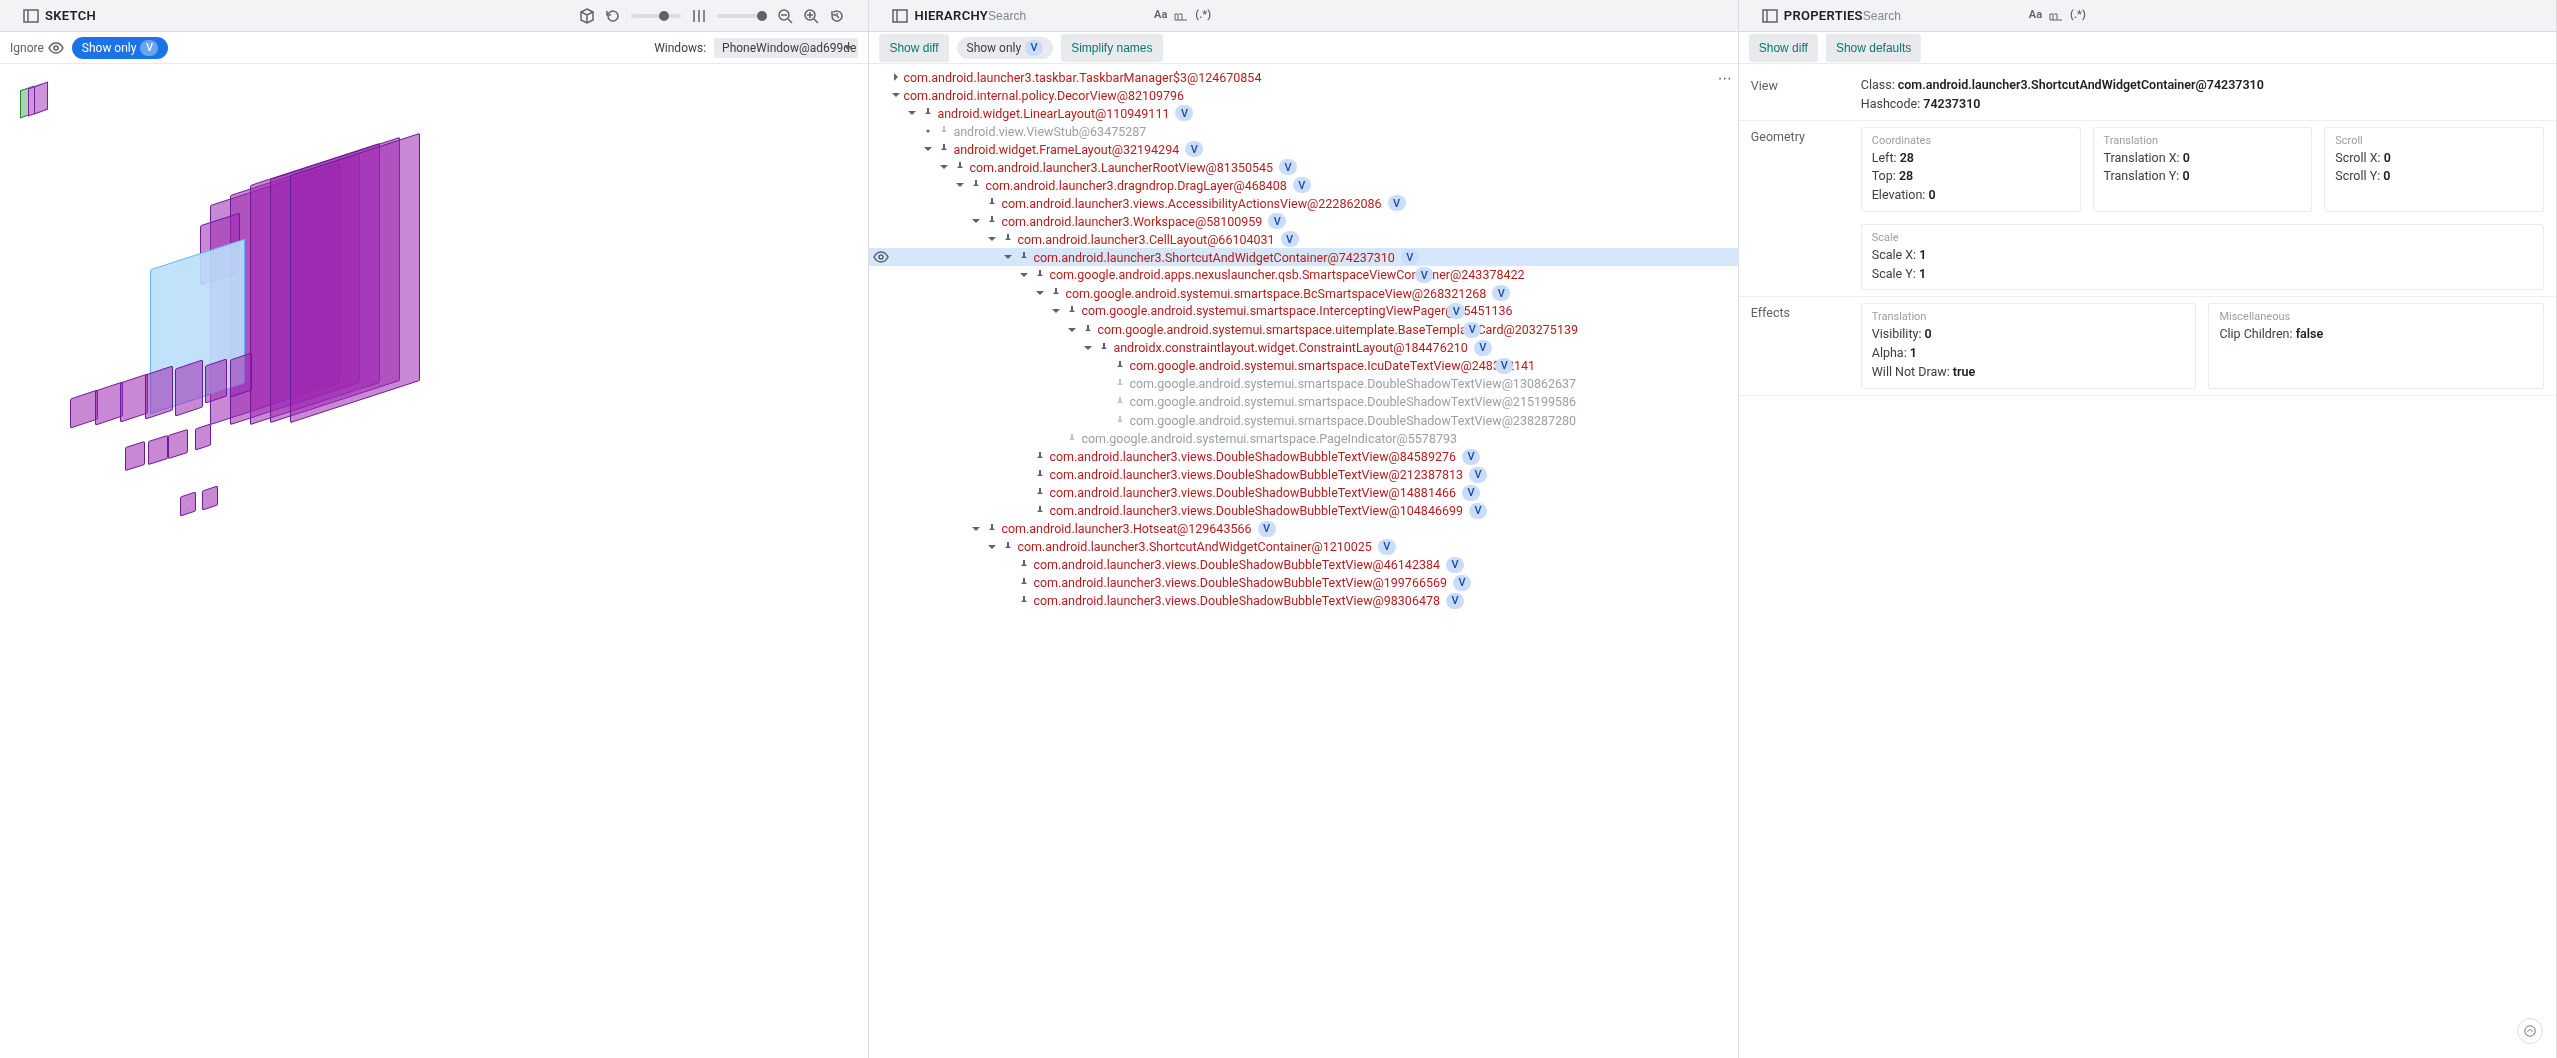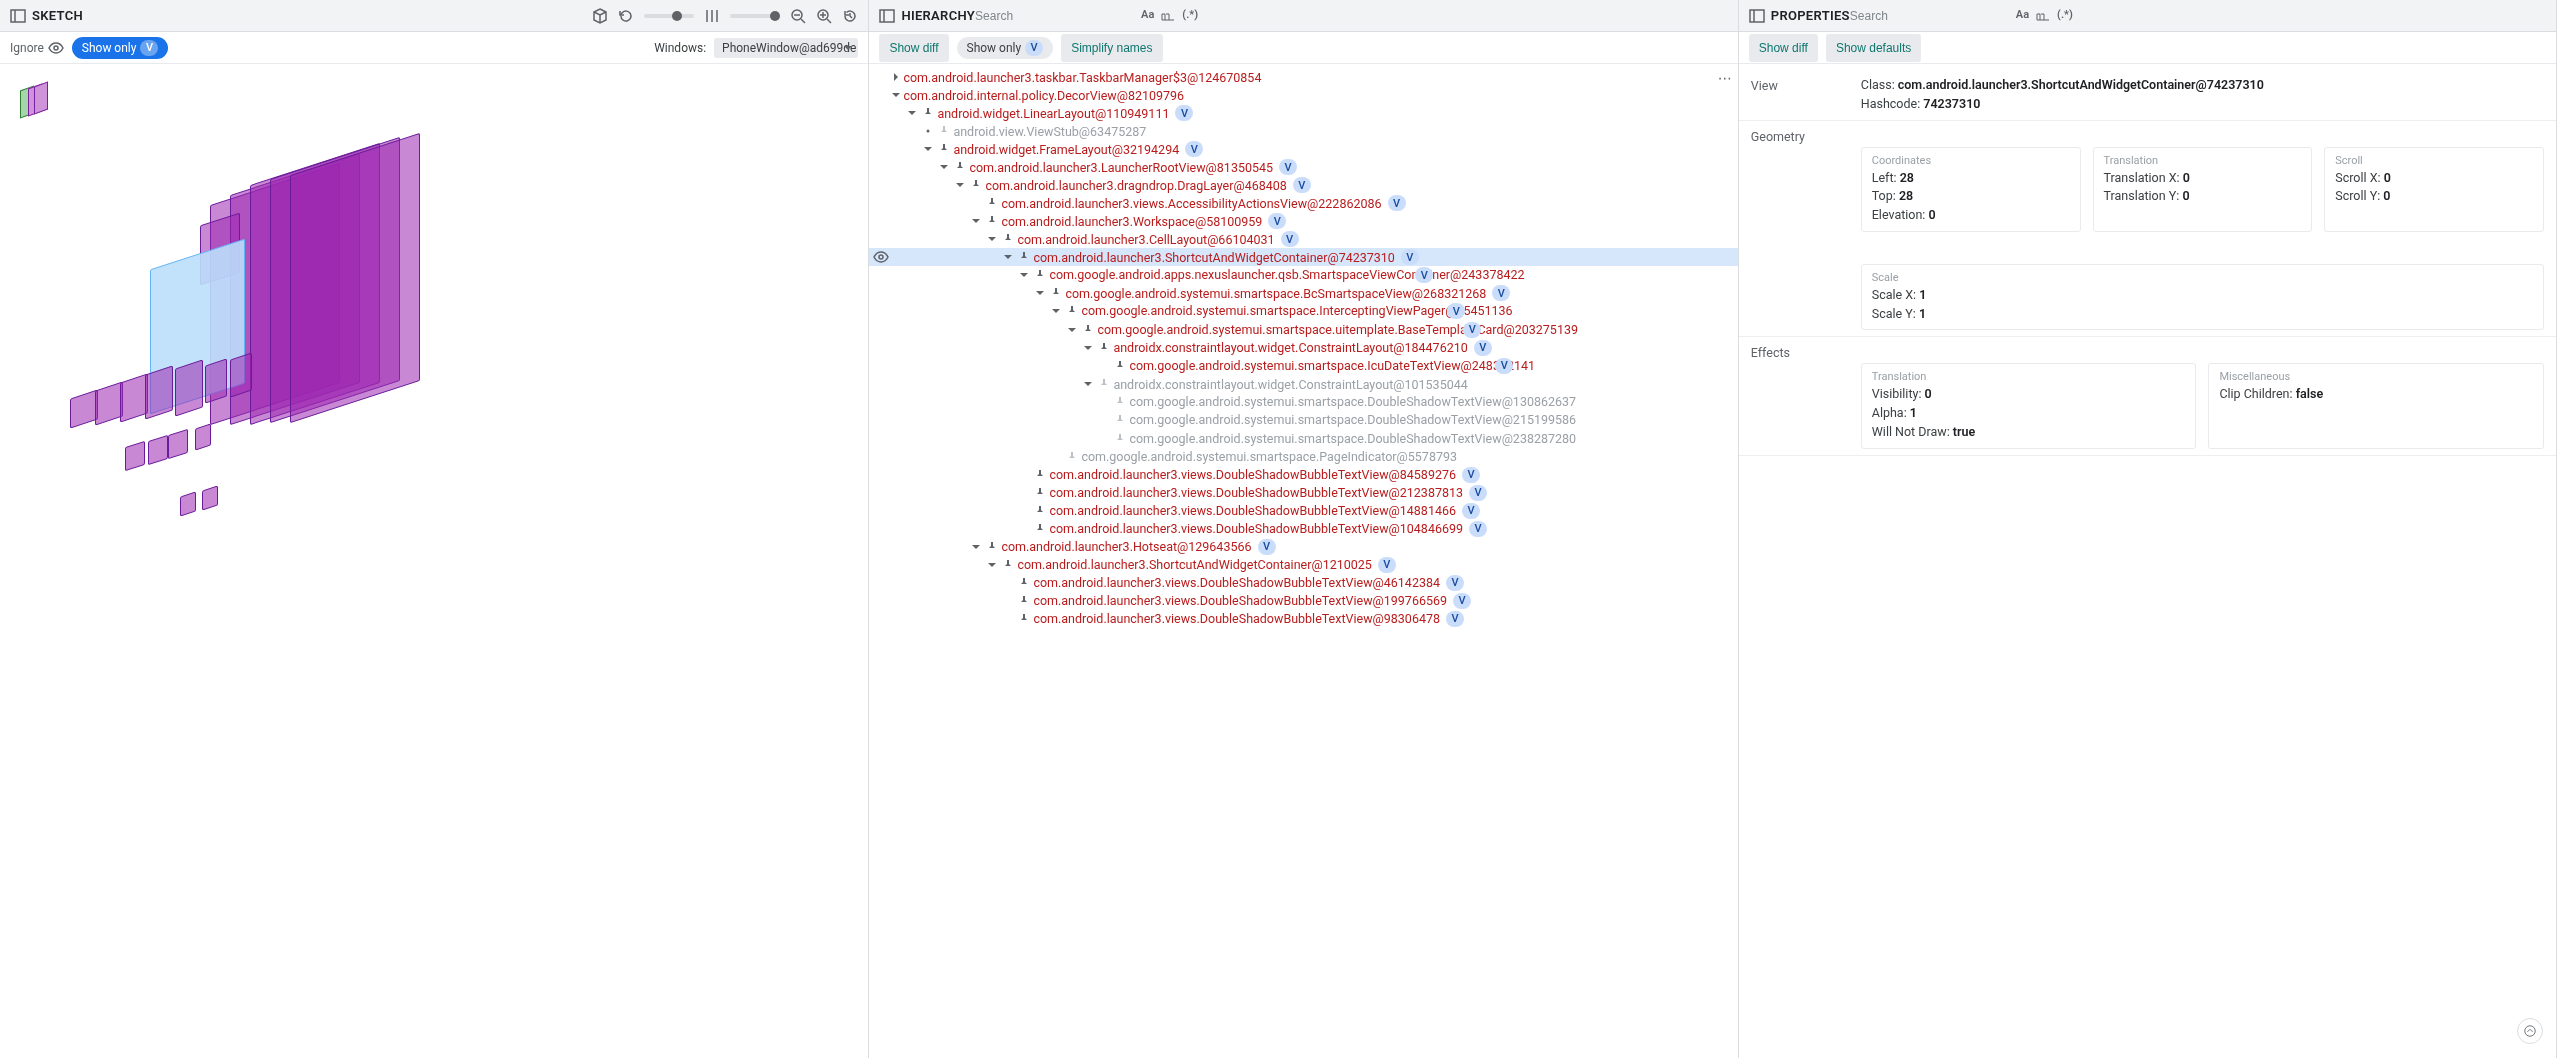--- a/index.html
+++ b/index.html
@@ -6,21 +6,21 @@
 html, body { height: 100%; font-family: Roboto, Arial, sans-serif; font-size: 13px; color: #202124; background: #fafafa; }
 body { display: flex; }
 
 .panel { display: flex; flex-direction: column; border-right: 1px solid #dadce0; background: #fff; }
 .panel:last-child { border-right: none; }
 
 .sketch-panel { flex: 0 0 34%; min-width: 0; }
 .hierarchy-panel { flex: 0 0 34%; min-width: 0; }
 .properties-panel { flex: 1; min-width: 0; }
 
-.panel-header { display: flex; align-items: center; justify-content: space-between; height: 32px; padding: 0 10px; background: #f1f3f4; border-bottom: 1px solid #dadce0; }
+.panel-header { display: flex; align-items: center; justify-content: space-between; height: 32px; padding: 0 23px; background: #f1f3f4; border-bottom: 1px solid #dadce0; }
 .panel-title { display: flex; align-items: center; font-weight: 600; font-size: 13px; letter-spacing: 0.3px; }
 .panel-title .ico { margin-right: 6px; }
 .panel-actions { display: flex; align-items: center; gap: 10px; }
 
 .ico { display: inline-flex; align-items: center; justify-content: center; width: 16px; height: 16px; color: #5f6368; }
 .ico svg { width: 16px; height: 16px; stroke: currentColor; fill: none; stroke-width: 1.5; }
 
 .toolbar { display: flex; align-items: center; height: 32px; padding: 0 10px; border-bottom: 1px solid #e8eaed; gap: 8px; background: #fff; }
 .chip-grey { background: #e8eaed; color: #0f766e; padding: 7px 10px; border-radius: 3px; font-size: 12px; cursor: pointer; border: none; }
 .chip-blue { background: #1a73e8; color: #fff; padding: 3px 10px; border-radius: 12px; font-size: 12px; cursor: pointer; border: none; display: inline-flex; align-items: center; gap: 4px; }
@@ -62,21 +62,21 @@
 .node-lbl { color: #b91c1c; }
 .node-lbl.dim { color: #9aa0a6; }
 .tree-row .vbadge { margin-left: 6px; }
 .eye-sel { position: absolute; left: 4px; color: #5f6368; }
 .dots { position: absolute; right: 6px; top: 2px; color: #5f6368; cursor: pointer; font-size: 14px; }
 
 .props-body { flex: 1; overflow: auto; padding: 6px 0; font-size: 12.5px; }
 .prop-section { display: flex; border-bottom: 1px solid #eee; padding: 6px 12px; }
 .prop-sec-label { width: 110px; color: #5f6368; flex-shrink: 0; padding-top: 2px; }
 .prop-cols { flex: 1; display: flex; gap: 12px; flex-wrap: wrap; }
-.prop-col { border: 1px solid #e8eaed; border-radius: 3px; padding: 6px 10px; min-width: 200px; flex: 1; margin-top: 20px; }
+.prop-col { border: 1px solid #e8eaed; border-radius: 3px; padding: 6px 10px; min-width: 200px; flex: 1; }
 .prop-subh { color: #9aa0a6; font-size: 11px; margin-bottom: 2px; }
 .prop-line { line-height: 1.5; }
 .prop-line .k { color: #3c4043; }
 .prop-line .v { font-weight: 600; }
 
 .fab { position: fixed; right: 14px; bottom: 14px; width: 26px; height: 26px; border-radius: 50%; border: 1px solid #dadce0; background: #fff; display: flex; align-items: center; justify-content: center; color: #5f6368; cursor: pointer; }
 
 .slider-mini { width: 50px; height: 4px; background: #dadce0; border-radius: 2px; position: relative; }
 .slider-mini::after { content: ""; position: absolute; width: 10px; height: 10px; background: #5f6368; border-radius: 50%; top: -3px; }
 .sliderA::after { left: 28px; }
@@ -456,34 +456,20 @@
       <div class="tree-row" style="height: auto;">
         <span class="tree-indent" style="width:228px"></span>
         <span class="exp"></span>
         <span class="pin">
           <svg viewBox="0 0 10 10">
             <path d="M4 0h2v4l2 2H2l2-2zM5 6v4"></path>
           </svg>
         </span>
         <span class="node-lbl" style="white-space:normal;max-width:360px;line-height:1.3;padding:1px 0">com.google.android.systemui.smartspace.IcuDateTextView@248302141</span>
         <span class="vbadge">V</span>
-      </div>
-      <div class="tree-row">
-        <span class="tree-indent" style="width:212px"></span>
-        <span class="exp">
-          <svg viewBox="0 0 10 10">
-            <path d="M1 3l4 4 4-4z"></path>
-          </svg>
-        </span>
-        <span class="pin dim">
-          <svg viewBox="0 0 10 10">
-            <path d="M4 0h2v4l2 2H2l2-2zM5 6v4"></path>
-          </svg>
-        </span>
-        <span class="node-lbl dim">androidx.constraintlayout.widget.ConstraintLayout@101535044</span>
       </div>
       <div class="tree-row" style="height: auto;">
         <span class="tree-indent" style="width:228px"></span>
         <span class="exp"></span>
         <span class="pin dim">
           <svg viewBox="0 0 10 10">
             <path d="M4 0h2v4l2 2H2l2-2zM5 6v4"></path>
           </svg>
         </span>
         <span class="node-lbl dim" style="white-space:normal;max-width:360px;line-height:1.3;padding:1px 0">com.google.android.systemui.smartspace.DoubleShadowTextView@130862637</span>

